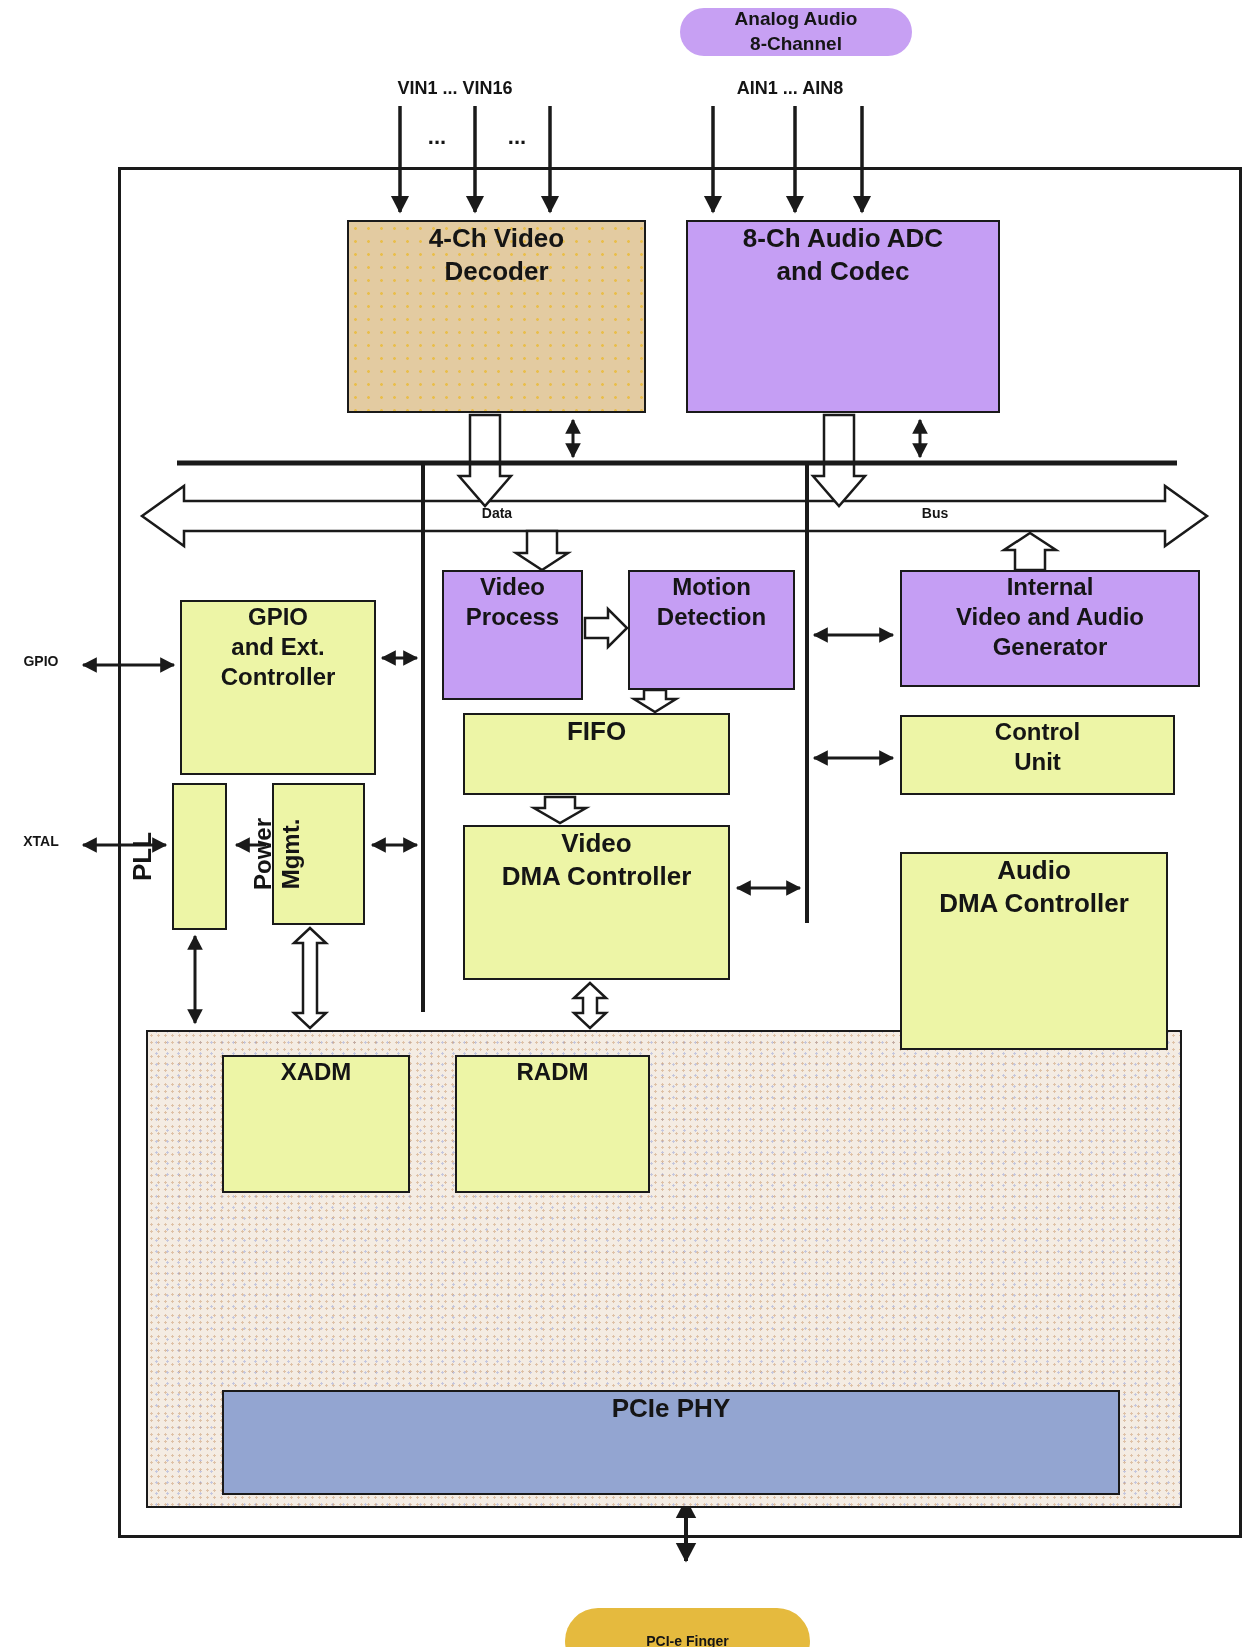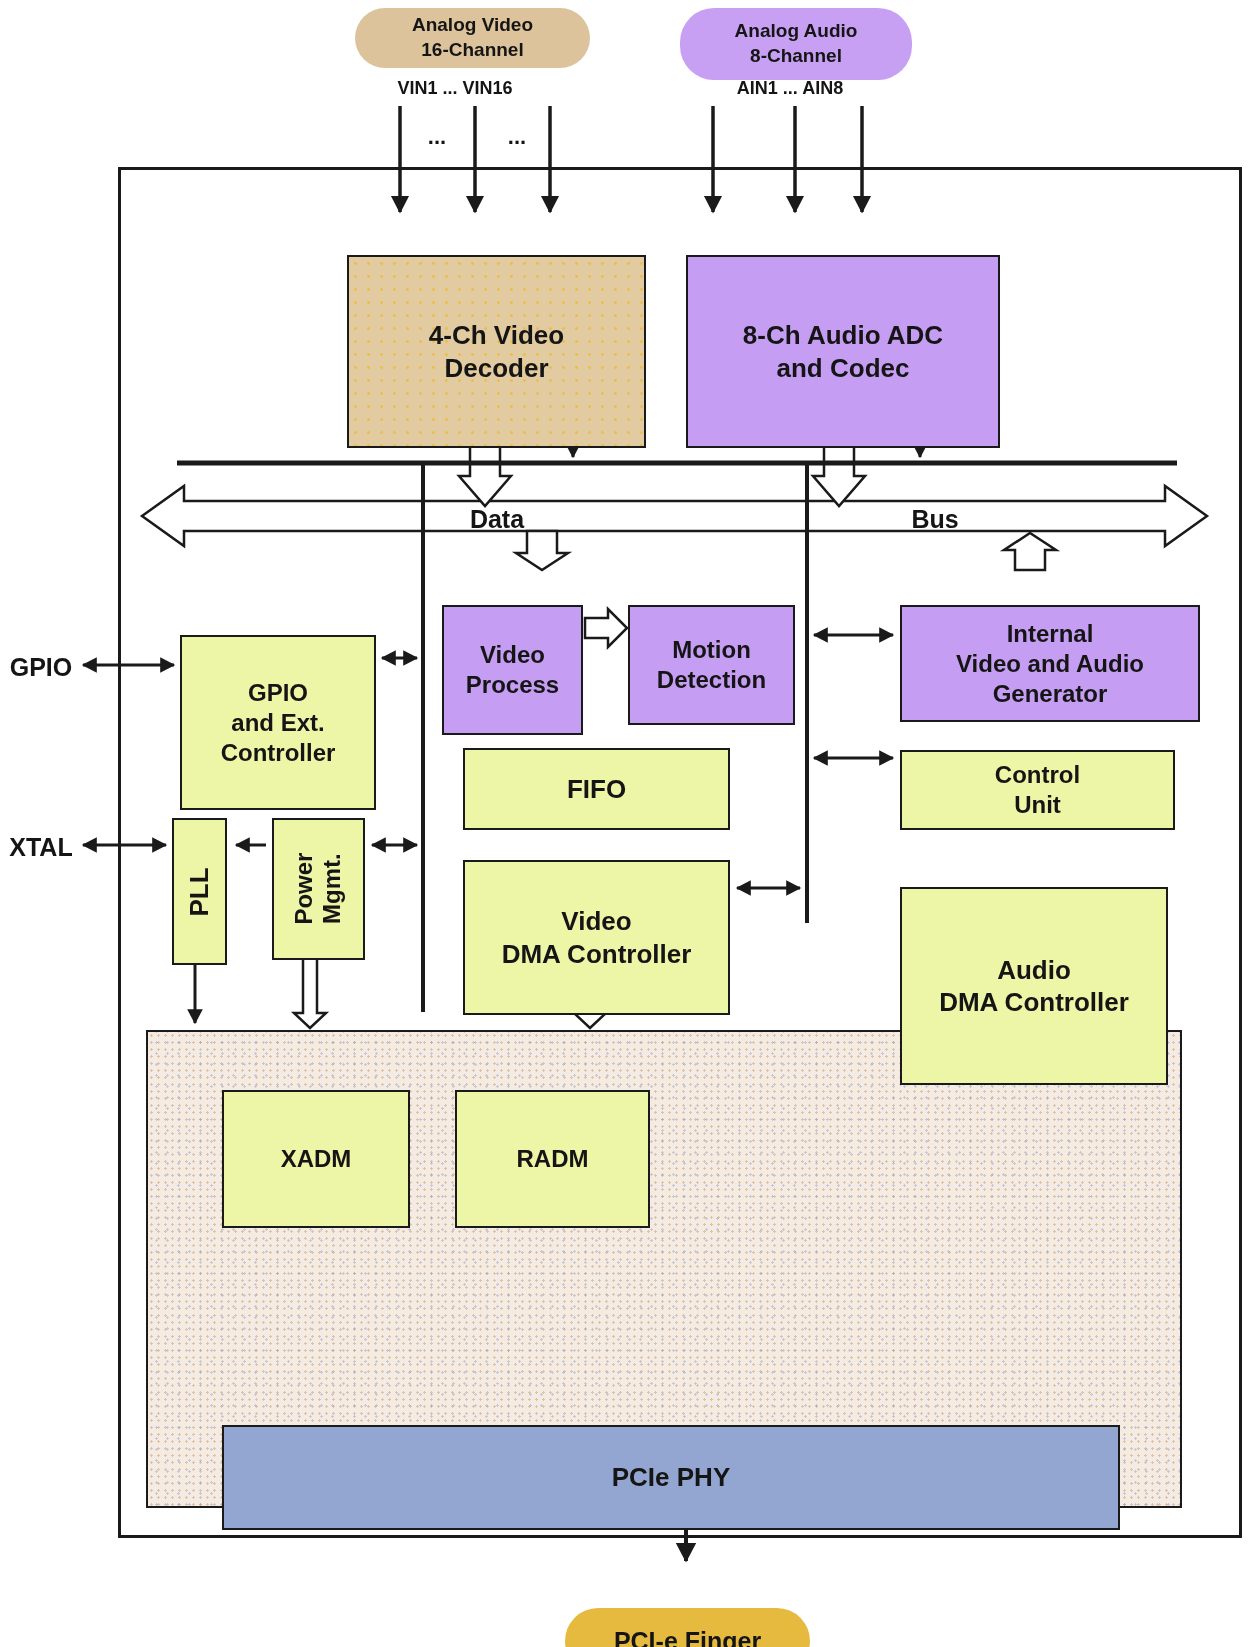--- a/index.html
+++ b/index.html
@@ -8,22 +8,22 @@
     --container_fill:#F4ECE3; --line:#111111;
   }
   html,body{margin:0;padding:0;background:#fff;}
   .canvas{
     position:relative;width:1256px;height:1647px;background:#fff;overflow:hidden;
     font-family:"Liberation Sans","DejaVu Sans",sans-serif;font-weight:bold;color:#151515;
   }
   .wires{position:absolute;left:0;top:0;z-index:1;}
   .box{
     position:absolute;z-index:2;border:2.5px solid #1a1a1a;
-    display:flex;align-items:center;justify-content:center;text-align:center;
-    white-space:pre-line;line-height:1.25;box-sizing:border-box;margin-top:35px;
+    display:flex;justify-content:center;text-align:center;
+    white-space:pre-line;line-height:1.25;box-sizing:border-box;
   }
   .outer{position:absolute;z-index:0;border:3px solid #1a1a1a;background:transparent;box-sizing:border-box;}
   .tan{background-color:var(--tan_fill);
        background-image:radial-gradient(var(--tan_dot) 1.3px, transparent 1.5px);
        background-size:13px 13px;}
   .purple{background:var(--purple_fill);}
   .yellow{background:var(--yellow_fill);}
   .blue{background:var(--blue_fill);}
   .pill{
     position:absolute;z-index:2;border-radius:34px;display:flex;align-items:center;justify-content:center;
@@ -35,21 +35,21 @@
   .container-bg{
     position:absolute;z-index:1;border:2.5px solid #1a1a1a;box-sizing:border-box;
     background-color:var(--container_fill);
     background-image:
       radial-gradient(rgba(196,141,92,.45) 1px, transparent 1.35px),
       radial-gradient(rgba(120,140,215,.38) 1px, transparent 1.35px);
     background-size:7px 7px,11px 11px;background-position:0 0,3px 5px;
   }
   .lbl{position:absolute;z-index:3;text-align:center;white-space:pre;}
   .vtext{transform:rotate(-90deg);white-space:pre-line;text-align:center;line-height:1.15;}
-  .f26{font-size:26px;} .f24{font-size:24px;} .f22{font-size:22px;} .f19{font-size:25px;} .f18{font-size:18px;}
+  .f26{font-size:26px;} .f24{font-size:24px;} .f22{font-size:22px;} .f19{font-size:14px;} .f18{font-size:18px;}
   svg path.hollow{fill:#ffffff;stroke:#1a1a1a;stroke-width:2.5;stroke-linejoin:miter;}
   svg line.solid{stroke:#1a1a1a;}
 </style>
 </head>
 <body>
 
 <div class="canvas">
 
   <div class="outer" style="left:118px;top:167px;width:1124px;height:1371px;"></div>
 
@@ -100,23 +100,21 @@
     <path class="hollow" d="M1030,983 L1014,998 L1023,998 L1023,1013 L1014,1013 L1030,1028 L1046,1013 L1037,1013 L1037,998 L1046,998 Z"></path>
 
     <path class="hollow" d="M307,1196 L307,1222 L297,1222 L316,1235 L335,1222 L325,1222 L325,1196 Z"></path>
     <path class="hollow" d="M521,1234 L521,1210 L511,1210 L530,1197 L549,1210 L539,1210 L539,1234 Z"></path>
     <path class="hollow" d="M1025,1196 L1009,1210 L1018,1210 L1018,1222 L1009,1222 L1025,1236 L1041,1222 L1032,1222 L1032,1210 L1041,1210 Z"></path>
     <path class="hollow" d="M652,1113 L678,1113 L678,1103 L697,1124 L678,1145 L678,1135 L652,1135 Z"></path>
     <path class="hollow" d="M873,1124 L889,1108 L889,1117 L901,1117 L901,1108 L917,1124 L901,1140 L901,1131 L889,1131 L889,1140 Z"></path>
     <path class="hollow" d="M680,1346 L664,1360 L673,1360 L673,1374 L664,1374 L680,1388 L696,1374 L687,1374 L687,1360 L696,1360 Z"></path>
   </svg>
 
-  <div class="pill tanpill" style="left:355px;top:8px;width:235px;height:60px;"><span>Analog Video
-16-Channel</span></div>
-  <div class="pill purplepill" style="left:680px;top:8px;width:232px;height:72px;"><span>Analog Audio
+  <div class="pill purplepill" style="left:680px;top:8px;width:232px;height:48px;"><span>Analog Audio
 8-Channel</span></div>
 
   <div class="lbl f18" style="left:340px;top:78px;width:230px;">VIN1 ... VIN16</div>
   <div class="lbl f18" style="left:685px;top:78px;width:210px;">AIN1 ... AIN8</div>
   <div class="lbl f22" style="left:415px;top:124px;width:44px;">...</div>
   <div class="lbl f22" style="left:495px;top:124px;width:44px;">...</div>
   <div class="lbl f19" style="left:6px;top:653px;width:70px;">GPIO</div>
   <div class="lbl f19" style="left:6px;top:833px;width:70px;">XTAL</div>
 
   <div class="lbl f19" style="left:457px;top:505px;width:80px;z-index:2;">Data</div>

